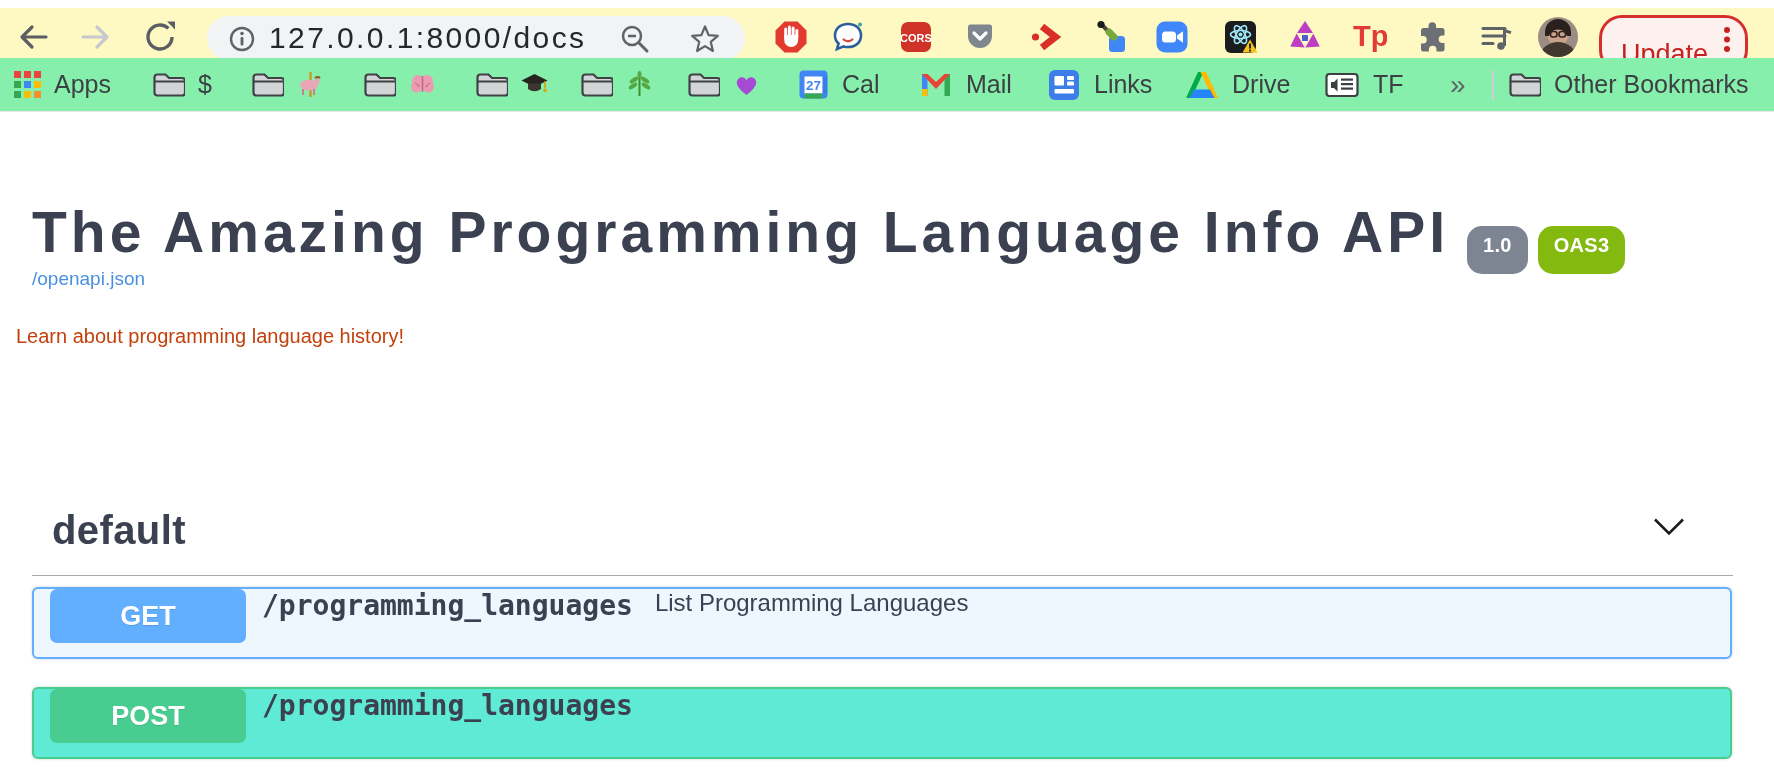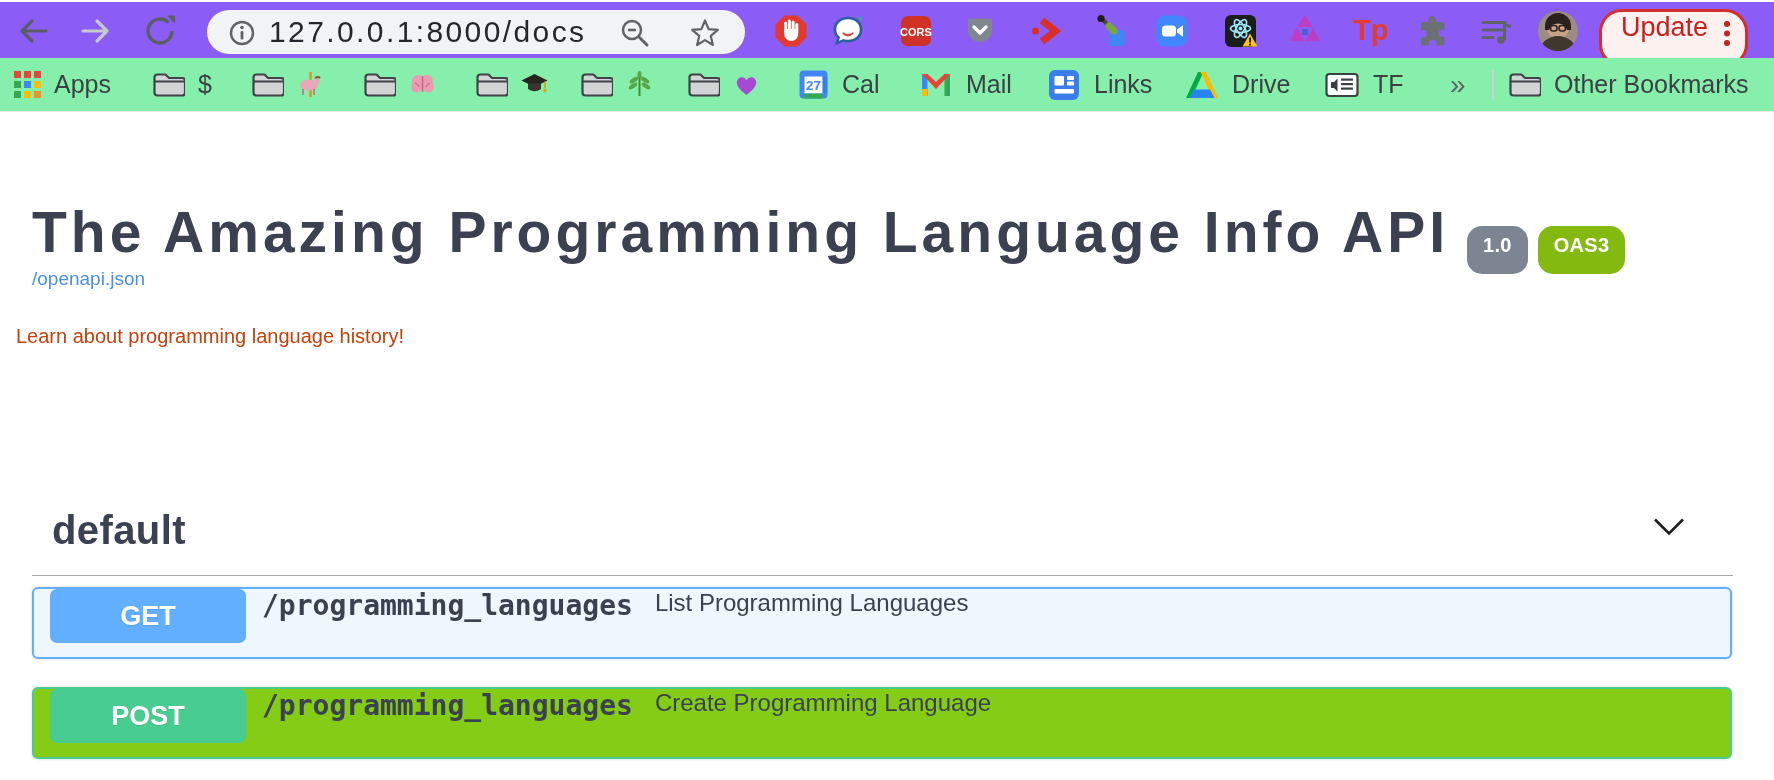--- a/index.html
+++ b/index.html
@@ -1,45 +1,45 @@
 <!DOCTYPE html>
 <html><head>
 <meta charset="utf-8">
 <style>
 *{box-sizing:border-box;margin:0;padding:0}
 body{width:1774px;height:780px;font-family:"Liberation Sans","DejaVu Sans",sans-serif;background:#fff;position:relative;overflow:hidden}
 .abs{position:absolute}
 
-.toolbar{position:absolute;top:2px;left:0;width:1774px;height:58px;background:#8b5cf6}
+.toolbar{position:absolute;top:8px;left:0;width:1774px;height:58px;background:#fef9c3}
 .navbtn{position:absolute;top:11px;width:36px;height:36px}
 .addr{position:absolute;left:207px;top:8px;width:538px;height:44px;border-radius:22px;background:#f1f3f4}
 .addr .url{position:absolute;left:62px;top:7px;font-size:30px;color:#24272c;letter-spacing:2.4px;line-height:30px}
 .ext{position:absolute;top:12px;width:34px;height:34px}
 .avatar{position:absolute;left:1538px;top:9px;width:40px;height:40px;border-radius:50%;overflow:hidden}
-.update{position:absolute;left:1599px;top:7px;width:149px;height:58px;border-radius:23px;border:3.5px solid #d3302d;background:#fdf1f0;display:flex;align-items:flex-start}
+.update{position:absolute;left:1599px;top:7px;width:149px;height:58px;border-radius:23px;border:3.5px solid #d3302d;background:#fdf1f0;display:flex;align-items:flex-end}
 .update span{font-size:27px;color:#c5221f;margin-left:19px}
 
 .bmbar{position:absolute;top:58px;left:0;width:1774px;height:54px;background:#86efac;border-bottom:1px solid #e7e9eb}
 .bm{position:absolute;top:0;height:53px;display:flex;align-items:center;gap:13px;color:#3c4043;font-size:25px;white-space:nowrap}
 .bmdiv{position:absolute;left:1492px;top:12px;width:2px;height:30px;background:#ccd0d4}
 
 .titlerow{position:absolute;left:32px;top:200px;display:flex;align-items:flex-start}
 .titlerow h1{font-size:57px;line-height:64px;color:#3b4151;font-weight:700;letter-spacing:4px}
 .badges{display:flex;gap:10px;margin-left:18px;margin-top:26px}
 .badge{height:48px;line-height:38px;border-radius:15px;padding:0 16px;font-size:20px;font-weight:700;color:#fff;letter-spacing:.3px}
 .badge.ver{background:#7d8492}
 .badge.oas{background:#84b910}
 .speclink{position:absolute;left:32px;top:268px;font-size:19px;color:#4a90e2}
 .desc{position:absolute;left:16px;top:325px;font-size:20px;color:#c2410c}
 .sechead{position:absolute;left:52px;top:508px;font-size:40px;line-height:44px;font-weight:700;color:#3b4151;letter-spacing:.4px}
 .secchev{position:absolute;left:1652px;top:516px}
 .secline{position:absolute;left:32px;top:575px;width:1701px;border-top:1px solid #a6a9ad}
 .opblock{position:absolute;left:32px;width:1700px;height:72px;border-radius:6px;display:flex;align-items:flex-start;box-shadow:0 0 3px rgba(0,0,0,.19)}
 .opblock.get{top:587px;background:#eef6fe;border:2px solid #61affe}
-.opblock.post{top:687px;background:#84cc16;border:2px solid #49cc90}
+.opblock.post{top:687px;background:#5eead4;border:2px solid #49cc90}
 .method{width:196px;height:54px;margin-left:16px;border-radius:7px;color:#fff;font-size:27px;font-weight:700;display:flex;align-items:center;justify-content:center;text-shadow:0 1px 0 rgba(0,0,0,.1)}
 .get .method{background:#61affe}
 .post .method{background:#49cc90}
 .path{margin-left:16px;font-family:"DejaVu Sans Mono","Liberation Mono",monospace;font-weight:700;font-size:28px;color:#3b4151;letter-spacing:0}
 .summary{margin-left:22px;font-size:24px;color:#3b4151}
 </style>
 </head>
 <body>
 
 <div class="toolbar">
@@ -387,14 +387,13 @@
 
 <div class="opblock get">
   <div class="method">GET</div>
   <div class="path">/programming_languages</div>
   <div class="summary">List Programming Languages</div>
 </div>
 
 <div class="opblock post">
   <div class="method">POST</div>
   <div class="path">/programming_languages</div>
-  <div class="summary">Create Programming Language</div>
 </div>
 
 </body></html>

